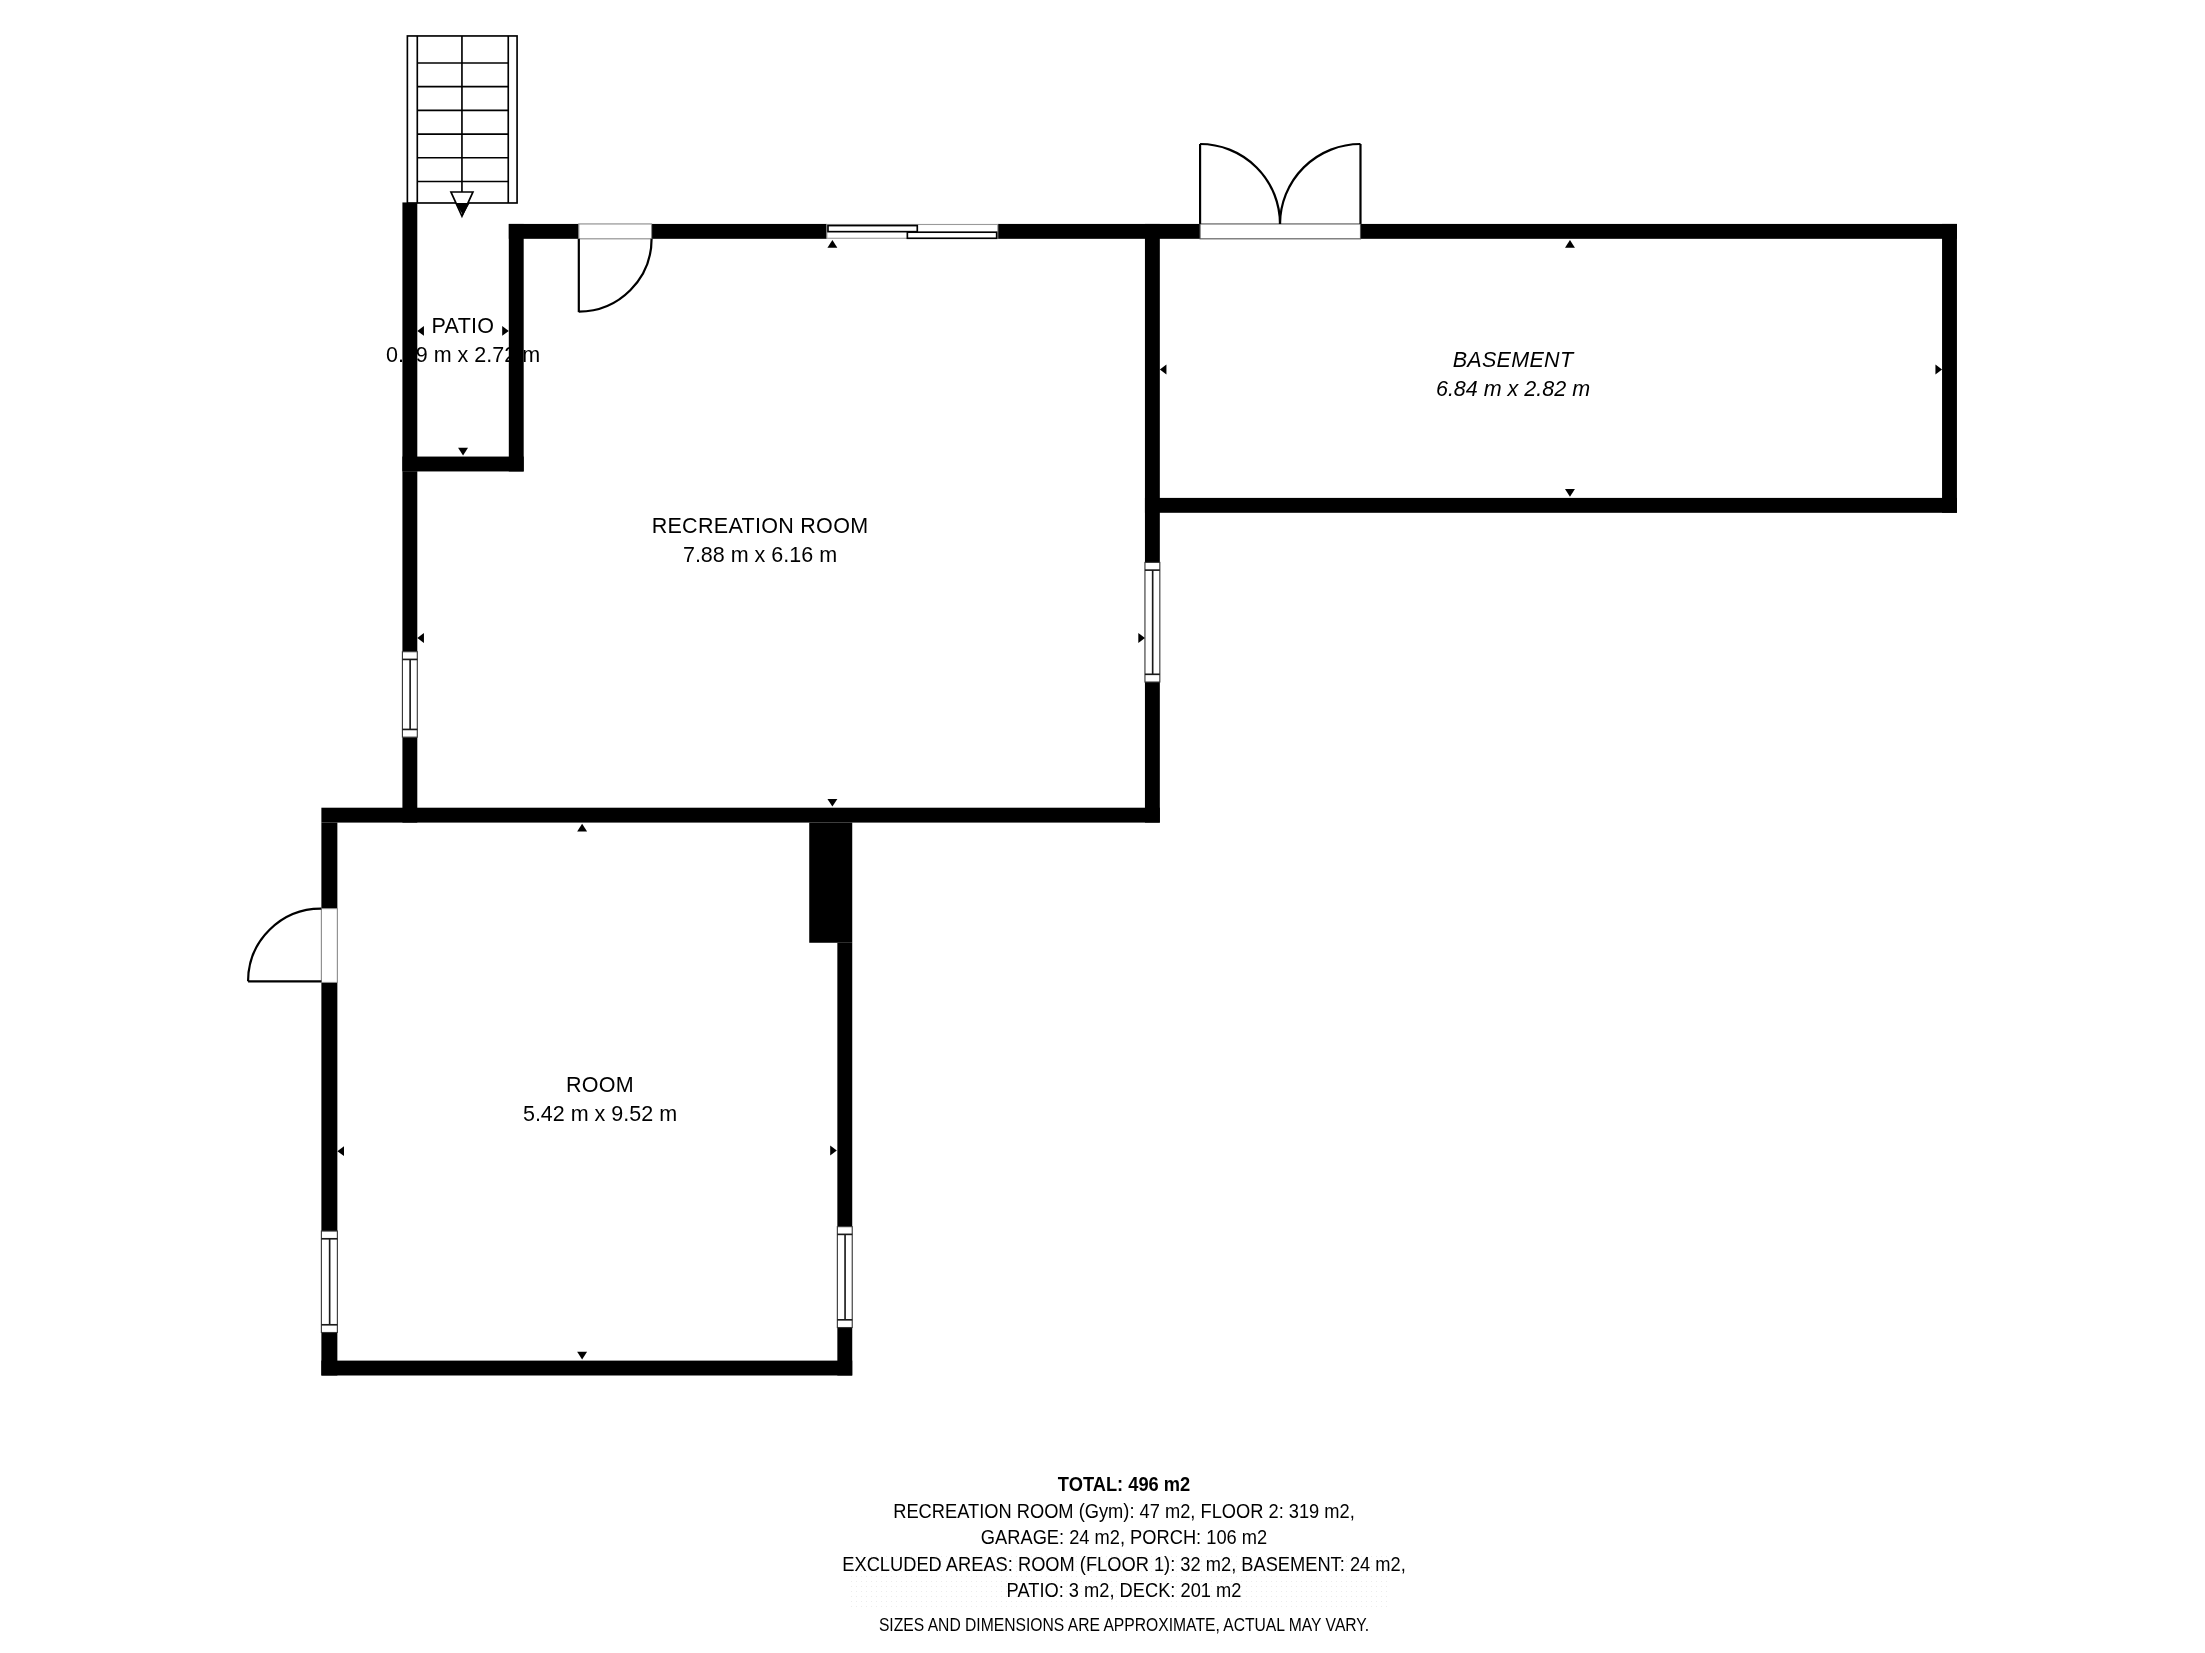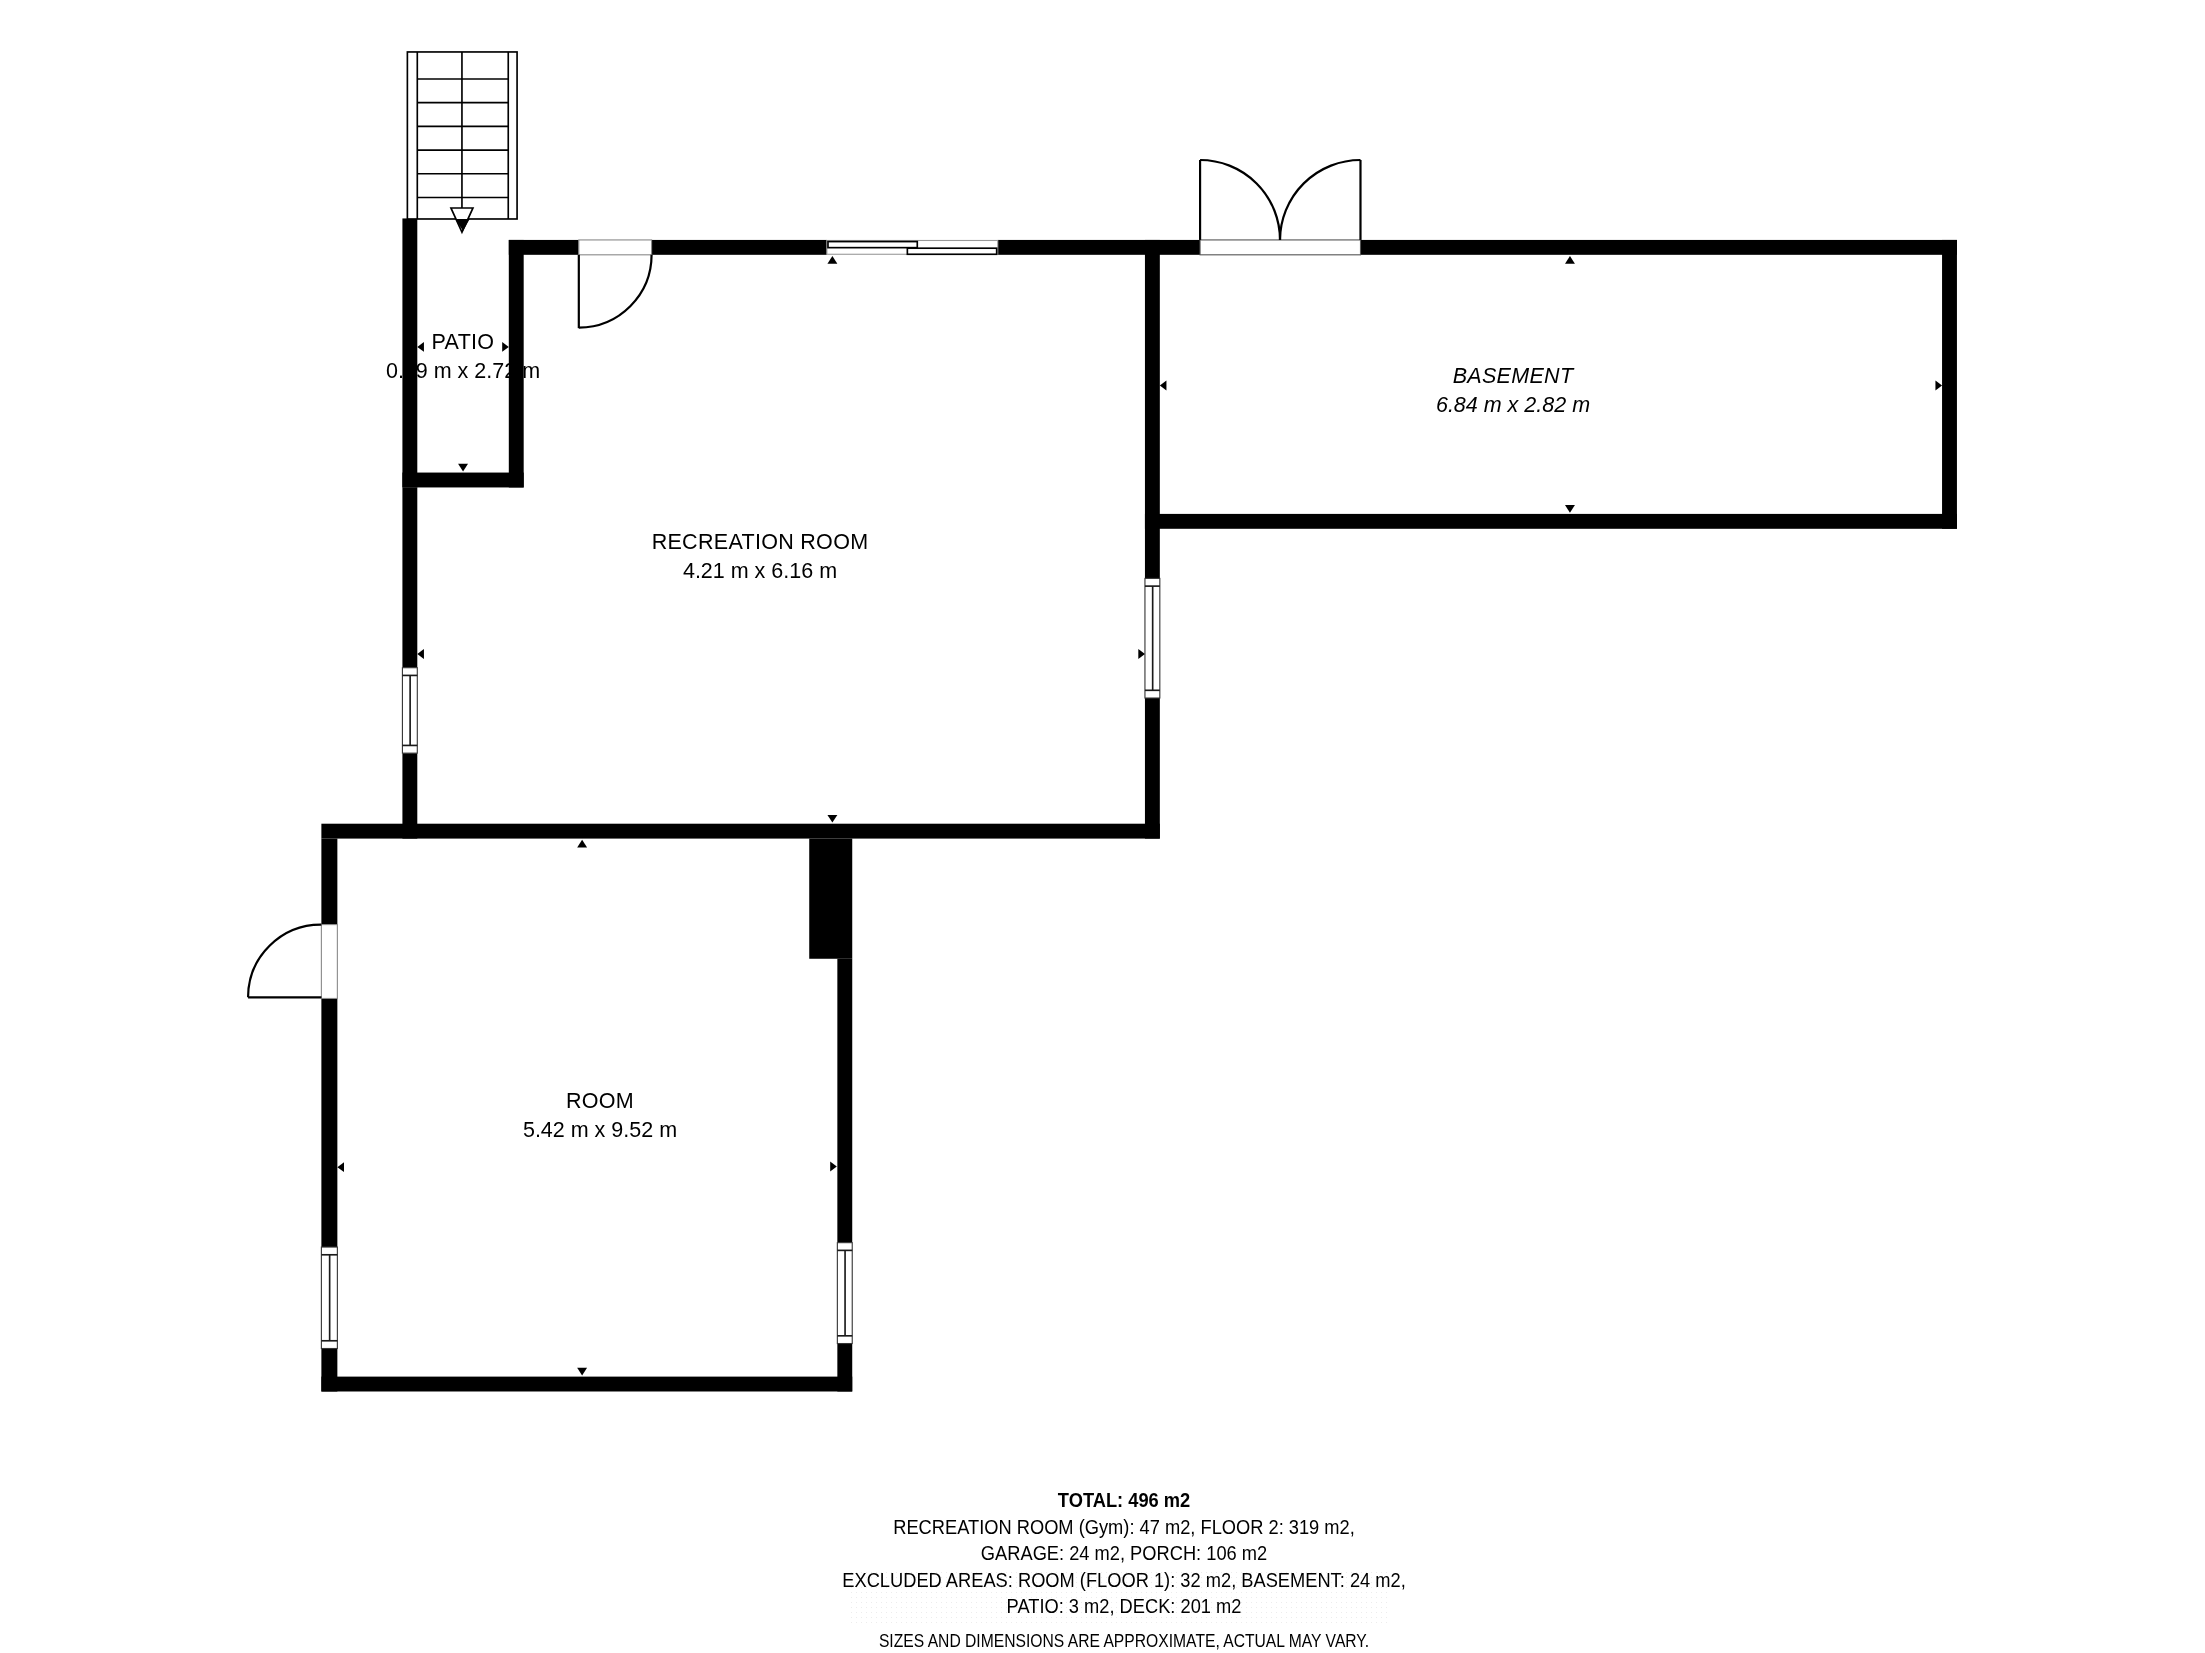--- a/index.html
+++ b/index.html
@@ -1,18 +1,18 @@
 <!DOCTYPE html>
 <html style="font-size:8.8px"><head>
 <meta charset="utf-8">
 <style>
   html,body{margin:0;padding:0;background:#ffffff;}
   body{width:2205px;height:1654px;position:relative;overflow:hidden;
        font-family:"Liberation Sans", sans-serif;color:#000;}
-  .canvas{position:absolute;inset:0;margin-top:16px;}
+  .canvas{position:absolute;inset:0;}
 
   
   .room-label{position:absolute;transform:translateX(-50%);text-align:center;
               z-index:1;white-space:nowrap;}
   .room-label .rname{font-size:21.5px;line-height:29px;letter-spacing:0.3px;}
   .room-label .rdims{font-size:21.5px;line-height:29px;}
 
   
   svg.plan{position:absolute;left:0;top:0;z-index:2;}
 
@@ -34,21 +34,21 @@
 <div class="canvas">
 
   <div class="watermark" style="left:849px;top:1554px;width:538px;height:55px;"></div>
 
   <div class="room-label" style="left:463px;top:312px;">
     <div class="rname">PATIO</div>
     <div class="rdims">0.99 m x 2.72 m</div>
   </div>
   <div class="room-label" style="left:760px;top:512px;">
     <div class="rname">RECREATION ROOM</div>
-    <div class="rdims">4.21 m x 6.16 m</div>
+    <div class="rdims">7.88 m x 6.16 m</div>
   </div>
   <div class="room-label" style="left:1513px;top:346px;font-style:italic;">
     <div class="rname">BASEMENT</div>
     <div class="rdims">6.84 m x 2.82 m</div>
   </div>
   <div class="room-label" style="left:600px;top:1071px;">
     <div class="rname">ROOM</div>
     <div class="rdims">5.42 m x 9.52 m</div>
   </div>
 

